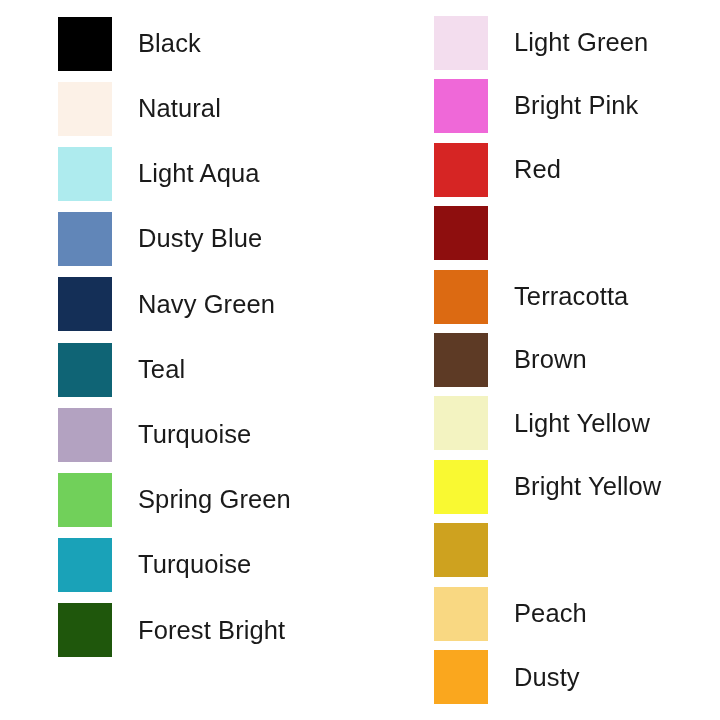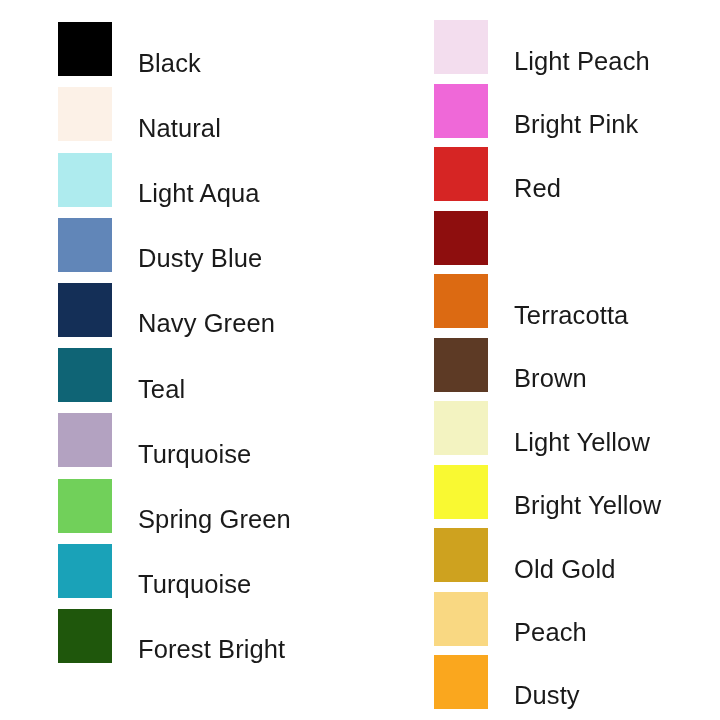--- a/index.html
+++ b/index.html
@@ -27,21 +27,21 @@
     display: flex;
     flex-direction: column;
     justify-content: flex-start;
   }
   .legend-column.left { padding-left: 58px; }
   .legend-column.right { padding-left: 16px; }
 
   .swatch-row {
     display: flex;
     flex-direction: row;
-    align-items: flex-end;
+    align-items: center;
     height: 65.2px;
   }
   .swatch-chip {
     width: 54px;
     height: 54px;
     flex: 0 0 54px;
     display: block;
   }
   .swatch-label {
     margin-left: 26px;
@@ -97,21 +97,21 @@
       </div>
       <div class="swatch-row">
         <span class="swatch-chip" style="background-color: rgb(31, 87, 12);"></span>
         <span class="swatch-label">Forest Bright</span>
       </div>
     </div>
 
   <div class="legend-column right">
       <div class="swatch-row">
         <span class="swatch-chip" style="background-color: rgb(243, 221, 238);"></span>
-        <span class="swatch-label">Light Peach</span>
+        <span class="swatch-label">Light Green</span>
       </div>
       <div class="swatch-row">
         <span class="swatch-chip" style="background-color: rgb(239, 104, 216);"></span>
         <span class="swatch-label">Bright Pink</span>
       </div>
       <div class="swatch-row">
         <span class="swatch-chip" style="background-color: rgb(214, 37, 36);"></span>
         <span class="swatch-label">Red</span>
       </div>
       <div class="swatch-row">
@@ -128,21 +128,20 @@
       <div class="swatch-row">
         <span class="swatch-chip" style="background-color: rgb(243, 243, 193);"></span>
         <span class="swatch-label">Light Yellow</span>
       </div>
       <div class="swatch-row">
         <span class="swatch-chip" style="background-color: rgb(249, 249, 50);"></span>
         <span class="swatch-label">Bright Yellow</span>
       </div>
       <div class="swatch-row">
         <span class="swatch-chip" style="background-color: rgb(206, 162, 31);"></span>
-        <span class="swatch-label">Old Gold</span>
       </div>
       <div class="swatch-row">
         <span class="swatch-chip" style="background-color: rgb(249, 216, 130);"></span>
         <span class="swatch-label">Peach</span>
       </div>
       <div class="swatch-row">
         <span class="swatch-chip" style="background-color: rgb(250, 167, 30);"></span>
         <span class="swatch-label">Dusty</span>
       </div>
     </div>

